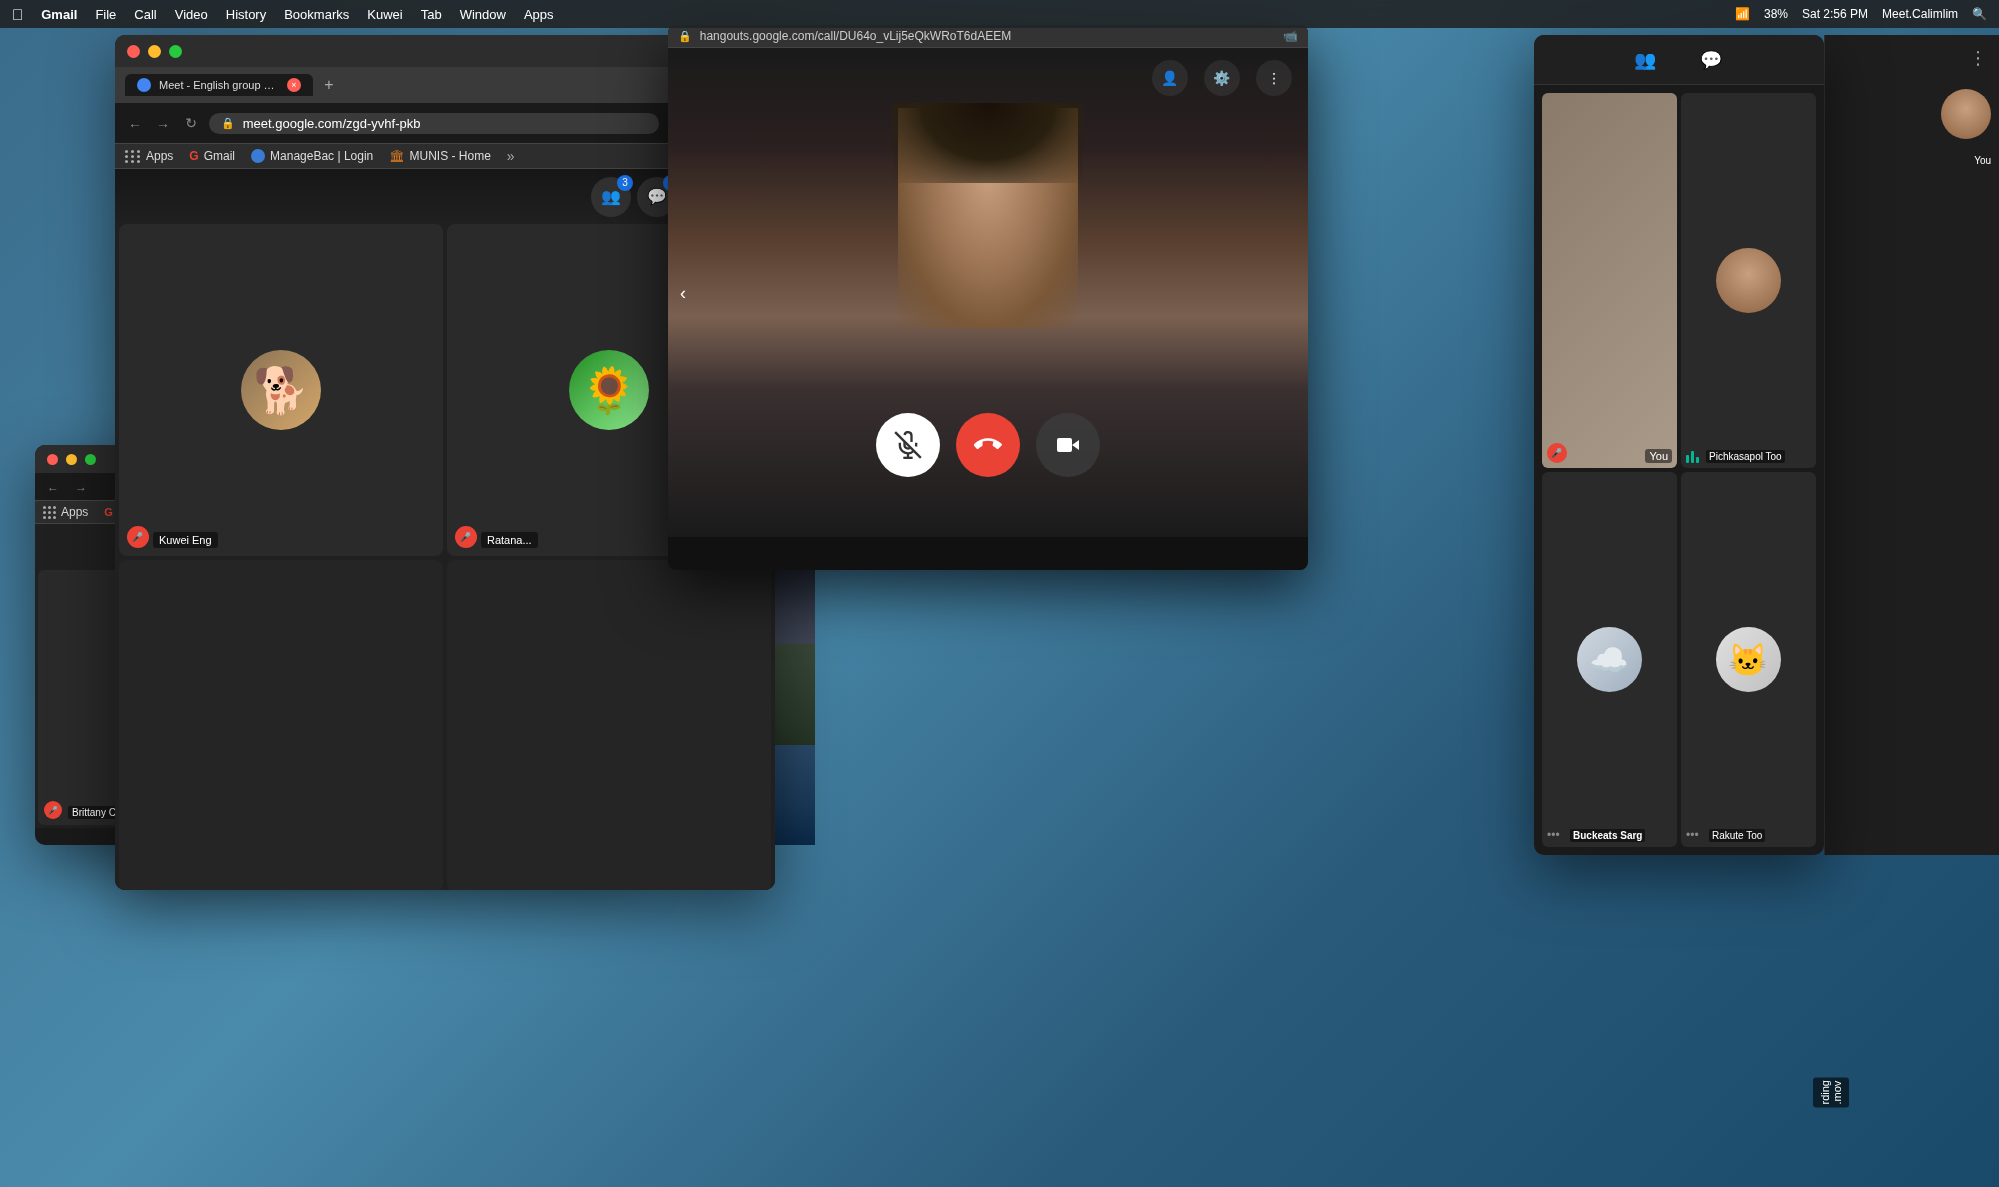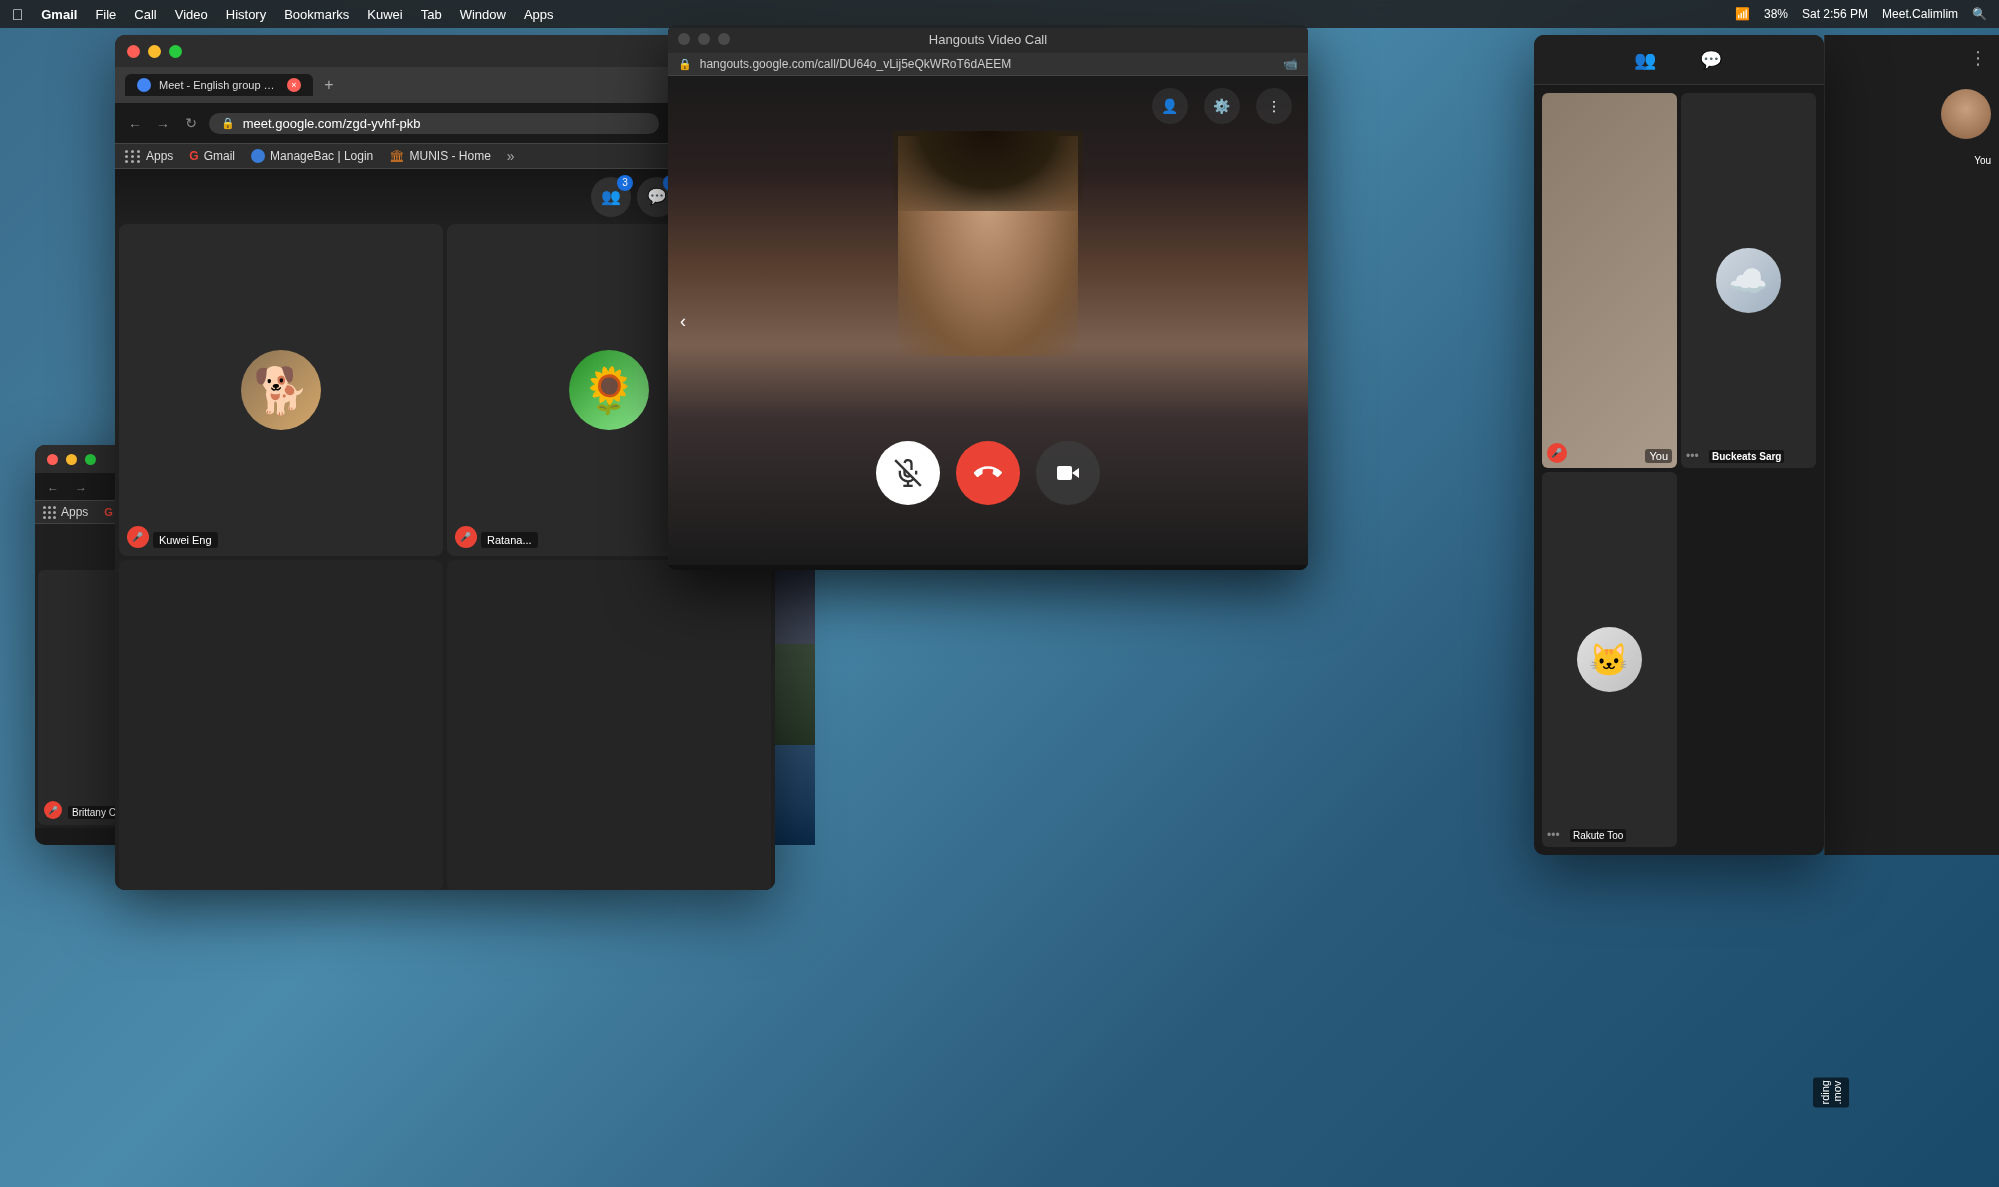--- a/index.html
+++ b/index.html
@@ -760,26 +760,20 @@
         <div style="background:#2a2a2a;border-radius:6px;position:relative;display:flex;align-items:center;justify-content:center;">
           <div style="width:70px;height:70px;border-radius:50%;background:#f0f0f0;display:flex;align-items:center;justify-content:center;font-size:36px;">🍍</div>
           <div style="position:absolute;bottom:6px;left:6px;color:#888;font-size:13px;">•••</div>
           <div style="position:absolute;bottom:6px;left:28px;color:white;font-size:10px;padding:1px 4px;background:rgba(0,0,0,0.5);border-radius:2px;">RatAppleKes...com</div>
         </div>
       </div>
     </div>
   </div>
 
   <div class="hangouts-window">
-    <div class="hangouts-titlebar">
-      <div class="traffic-light" style="background:#4a4a4a;width:12px;height:12px;border-radius:50%;"></div>
-      <div class="traffic-light" style="background:#4a4a4a;width:12px;height:12px;border-radius:50%;"></div>
-      <div class="traffic-light" style="background:#4a4a4a;width:12px;height:12px;border-radius:50%;"></div>
-      <span style="position:absolute;left:50%;transform:translateX(-50%);color:#ccc;font-size:13px;">Hangouts Video Call</span>
-    </div>
     <div class="hangouts-url-bar">
       <span style="font-size:11px;">🔒</span>
       <span>hangouts.google.com/call/DU64o_vLij5eQkWRoT6dAEEM</span>
       <span style="margin-left:auto;">📹</span>
     </div>
     <div class="hangouts-video">
 
       <div class="hangouts-person-video">
 
         <div style="position:absolute;top:0;left:0;right:0;bottom:0;background:linear-gradient(180deg,#1a1a1a 0%,#2a2020 20%,#5a4030 40%,#7a6050 55%,#3a3030 70%,#1a1a1a 100%);"></div>
@@ -829,20 +823,32 @@
       <div class="meet-right-icon">💬</div>
     </div>
     <div class="meet-right-grid">
 
       <div class="right-video-tile" style="background:#555;">
         <div style="width:100%;height:100%;background:linear-gradient(135deg,#8a7a6a,#aa9a8a);"></div>
         <span style="position:absolute;bottom:5px;right:5px;color:white;font-size:11px;background:rgba(0,0,0,0.5);padding:1px 4px;border-radius:3px;">You</span>
         <div style="position:absolute;bottom:5px;left:5px;width:20px;height:20px;border-radius:50%;background:#ea4335;display:flex;align-items:center;justify-content:center;color:white;font-size:9px;">🎤</div>
       </div>
 
+      <div class="right-video-tile">
+        <div style="width:65px;height:65px;border-radius:50%;overflow:hidden;background:#cc9977;">
+          <div style="width:100%;height:100%;background:radial-gradient(circle at 50% 40%,#c8a080,#8a6040);"></div>
+        </div>
+
+        <div style="position:absolute;bottom:5px;left:5px;display:flex;align-items:flex-end;gap:2px;">
+          <div style="width:3px;height:8px;background:#00b894;border-radius:1px;"></div>
+          <div style="width:3px;height:12px;background:#00b894;border-radius:1px;"></div>
+          <div style="width:3px;height:6px;background:#00b894;border-radius:1px;"></div>
+        </div>
+        <div style="position:absolute;bottom:5px;left:25px;color:white;font-size:10px;padding:1px 3px;background:rgba(0,0,0,0.5);border-radius:2px;">Pichkasapol Too</div>
+      </div>
 
       <div class="right-video-tile">
         <div style="width:65px;height:65px;border-radius:50%;background:linear-gradient(135deg,#d0d8e0,#a0b0c0);display:flex;align-items:center;justify-content:center;font-size:32px;">☁️</div>
         <div style="position:absolute;bottom:5px;left:5px;color:#888;font-size:12px;">•••</div>
         <div style="position:absolute;bottom:5px;left:28px;color:white;font-size:10px;padding:1px 3px;background:rgba(0,0,0,0.5);border-radius:2px;font-weight:bold;">Buckeats Sarg</div>
       </div>
 
       <div class="right-video-tile">
         <div style="width:65px;height:65px;border-radius:50%;background:linear-gradient(135deg,#e0e0e0,#c0c0c0);display:flex;align-items:center;justify-content:center;font-size:32px;">🐱</div>
         <div style="position:absolute;bottom:5px;left:5px;color:#888;font-size:12px;">•••</div>

